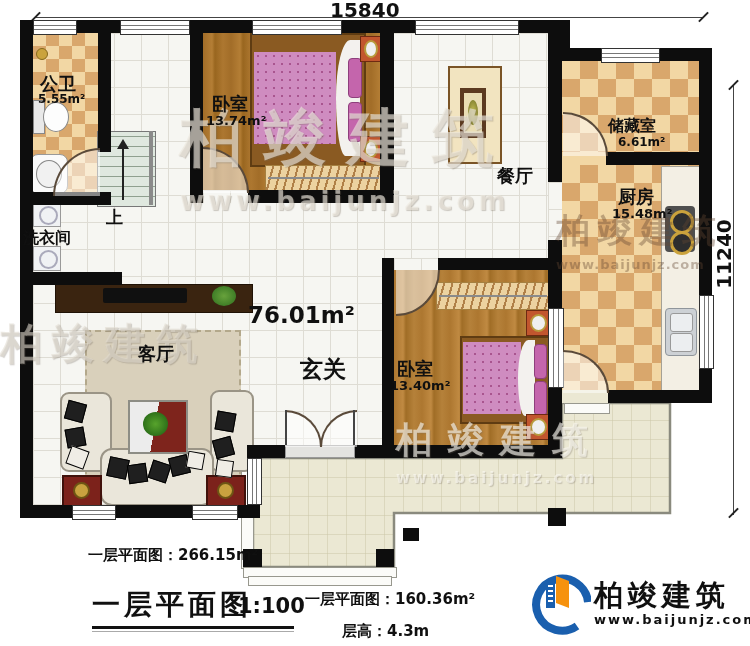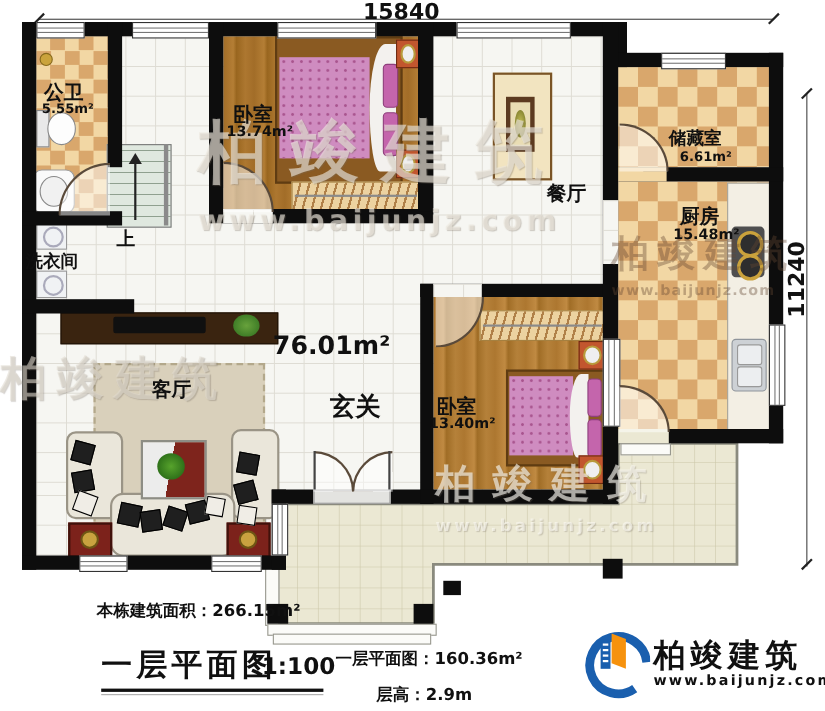--- a/index.html
+++ b/index.html
@@ -254,27 +254,27 @@
 <div class="label" style="left:608px;top:116px;font-size:16px;">储藏室</div>
 <div class="label area" style="left:618px;top:135px;font-size:12px;">6.61m²</div>
 <div class="label" style="left:618px;top:185px;font-size:18px;">厨房</div>
 <div class="label area" style="left:612px;top:206px;font-size:13px;">15.48m²</div>
 <div class="label area" style="left:248px;top:302px;font-size:23px;">76.01m²</div>
 <div class="label" style="left:300px;top:354px;font-size:23px;">玄关</div>
 <div class="label" style="left:138px;top:342px;font-size:18px;">客厅</div>
 <div class="label" style="left:397px;top:357px;font-size:18px;">卧室</div>
 <div class="label area" style="left:390px;top:378px;font-size:13px;">13.40m²</div>
 
-<div class="label" style="left:88px;top:546px;font-size:15px;z-index:60;">本栋建筑面积：266.15m²</div>
+<div class="label" style="left:88px;top:546px;font-size:15px;z-index:60;">一层平面图：266.15m²</div>
 <div class="label" style="left:92px;top:586px;font-size:28px;letter-spacing:4px;z-index:60;">一层平面图</div>
 <div class="label" style="left:238px;top:594px;font-size:21px;z-index:60;">1:100</div>
 <div class="abs" style="left:92px;top:626px;width:202px;height:3px;background:#111;z-index:60;"></div>
 <div class="abs" style="left:92px;top:631px;width:202px;height:1px;background:#aaa;z-index:60;"></div>
 <div class="label" style="left:305px;top:590px;font-size:15px;z-index:60;">一层平面图：160.36m²</div>
-<div class="label" style="left:342px;top:622px;font-size:15px;z-index:60;">层高：2.9m</div>
+<div class="label" style="left:342px;top:622px;font-size:15px;z-index:60;">层高：4.3m</div>
 
 <svg class="abs" style="left:527px;top:568px;z-index:60;" width="64" height="68" viewBox="0 0 64 68">
   <path d="M50 58 A26 26 0 1 1 61 34" fill="none" stroke-width="8" stroke="#1a5fae"></path>
   <path d="M29 8 l13 5 v27 l-13 -5 z" fill="#f6920e"></path>
   <rect x="19" y="13" width="9" height="27" fill="#1a5fae"></rect>
   <g fill="#ffffff">
     <rect x="21" y="17" width="5" height="2"></rect>
       <rect x="21" y="22" width="5" height="2"></rect>
     <rect x="21" y="27" width="5" height="2"></rect>
       <rect x="21" y="32" width="5" height="2"></rect>

